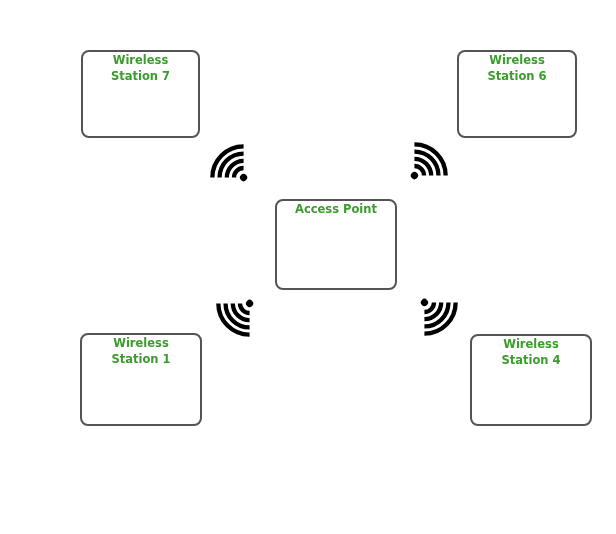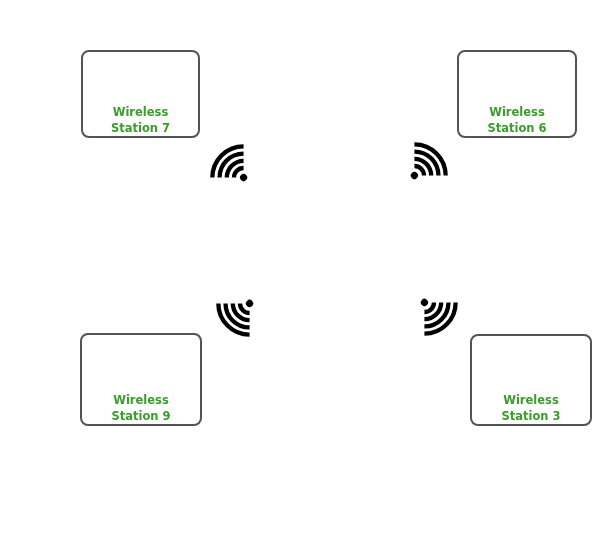--- a/index.html
+++ b/index.html
@@ -11,21 +11,21 @@
     overflow: hidden;
   }
   .canvas { position: absolute; inset: 0; }
   .node {
     position: absolute;
     border: 2px solid #545454;
     border-radius: 8px;
     background: #ffffff;
     box-sizing: border-box;
     display: flex;
-    align-items: flex-end;
+    align-items: flex-start;
     justify-content: center;
     text-align: center;
   }
   .node .label {
     color: #3b9c2d;
     font-weight: bold;
     font-size: 11.5px;
     line-height: 16px;
   }
   .node .label span { display: block; }
@@ -70,32 +70,37 @@
     </div>
   </div>
 
   <div class="node n-s2">
     <div class="label">
       <span>Wireless</span>
       <span>Station 6</span>
     </div>
   </div>
 
+  <div class="node n-ap">
+    <div class="label">
+      <span>Access Point</span>
+    </div>
+  </div>
 
   <div class="node n-s3">
     <div class="label">
       <span>Wireless</span>
-      <span>Station 9</span>
+      <span>Station 1</span>
     </div>
   </div>
 
   <div class="node n-s4">
     <div class="label">
       <span>Wireless</span>
-      <span>Station 3</span>
+      <span>Station 4</span>
     </div>
   </div>
 
   <div class="wifi w1">
     <svg viewBox="0 0 100 100">
         <use href="#wifi-glyph"></use>
       </svg>
   </div>
   <div class="wifi w2">
     <svg viewBox="0 0 100 100">

